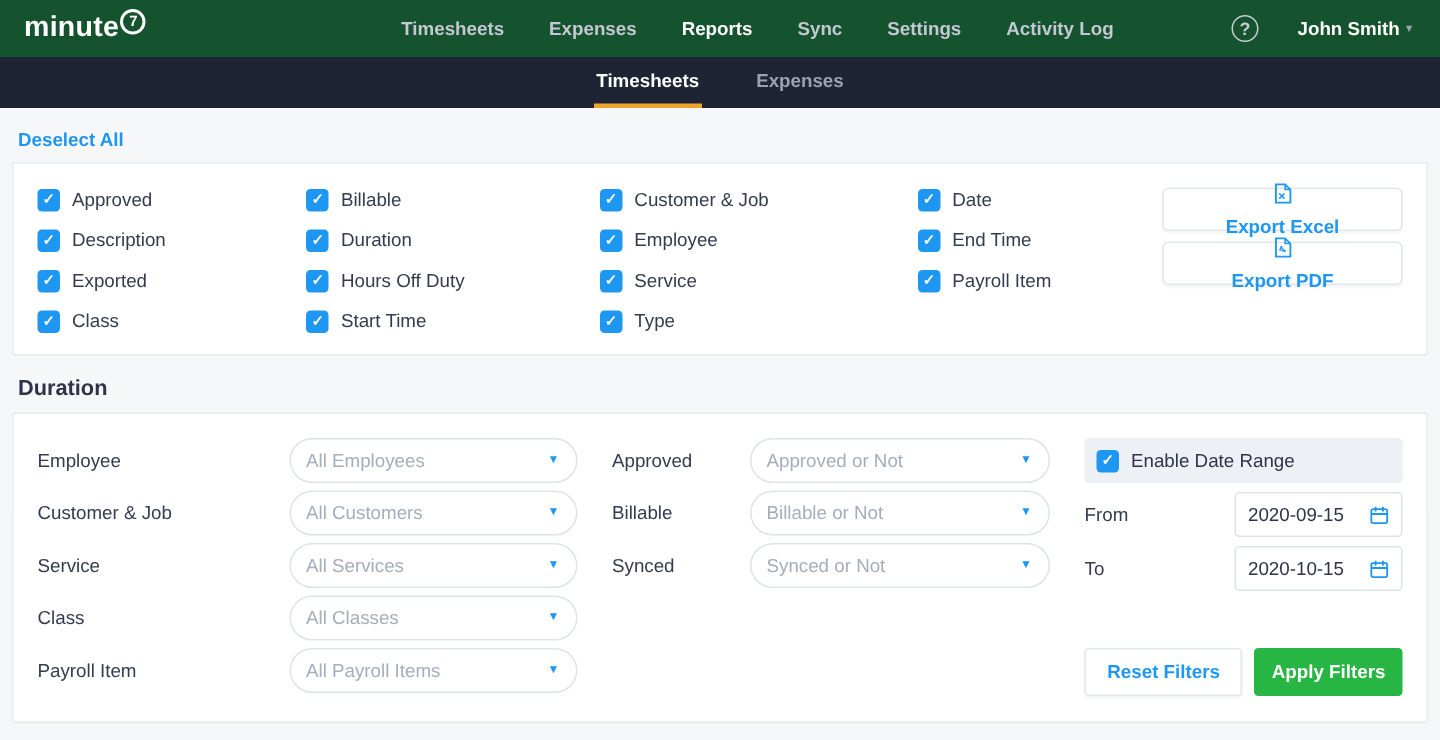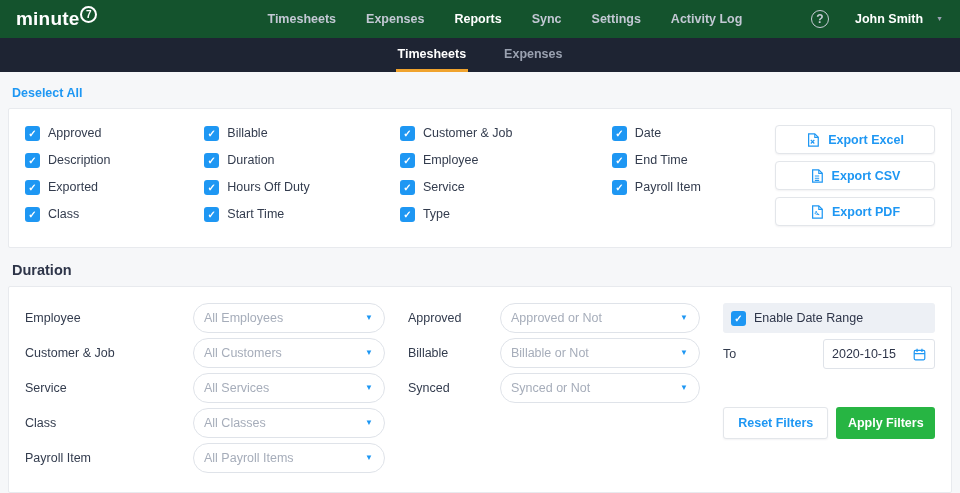--- a/index.html
+++ b/index.html
@@ -11,21 +11,21 @@
   .logo { color:#fff; font-size:19px; font-weight:800; letter-spacing:.2px; display:flex; align-items:flex-start; }
   .logo-seven { display:inline-flex; align-items:center; justify-content:center;
     width:17px; height:17px; border:2px solid #fff; border-radius:50%;
     font-size:10px; font-weight:800; color:#fff; margin-left:1px; transform:translateY(-2px); }
   .nav-items { display:flex; gap:30px; margin-left:170px; }
   .nav-item { color:#c3c8d4; font-size:12.5px; font-weight:700; cursor:pointer; }
   .nav-item.active { color:#fff; }
   .nav-right { margin-left:auto; display:flex; align-items:center; gap:26px; }
   .help-icon { width:18px; height:18px; border:1.5px solid #c7ccd6; border-radius:50%;
     color:#c7ccd6; font-size:12px; font-weight:700; display:flex; align-items:center; justify-content:center; }
-  .user-menu { color:#fff; font-size:12.5px; font-weight:700; display:flex; align-items:center; gap:12px; }
+  .user-menu { color:#fff; font-size:12.5px; font-weight:700; display:flex; align-items:center; gap:2px; }
   .user-caret { color:#9aa1b2; font-size:9px; }
 
   
   .subnav { height:34px; background:#1e2433; display:flex; justify-content:center; gap:34px; }
   .subtab { font-size:12.5px; font-weight:700; color:#9aa1b0; display:flex; align-items:center;
     padding:0 2px; border-bottom:3px solid transparent; cursor:pointer; }
   .subtab.active { color:#fff; border-bottom-color:#f0a32e; }
 
   
   .section-head { display:flex; justify-content:space-between; align-items:center; padding:14px 12px 8px 12px; }
@@ -40,21 +40,21 @@
   .cb-grid { flex:1; display:grid; grid-template-columns: 1.05fr 1.15fr 1.25fr 1fr; column-gap:8px; align-content:start; }
   .cb-col { display:flex; flex-direction:column; gap:11px; }
   .cb { display:flex; align-items:center; gap:8px; cursor:pointer; height:16px; }
   .cb-box { width:15px; height:15px; background:#1e97f3; border-radius:3px; color:#fff;
     font-size:10px; font-weight:700; display:flex; align-items:center; justify-content:center; flex:0 0 15px; }
   .cb-label { font-size:12.5px; color:#333c4e; }
 
   .export-actions { width:160px; display:flex; flex-direction:column; align-items:stretch; }
   .btn-export { height:29px; background:#fff; border:1px solid #e3e6ea; border-radius:4px;
     box-shadow:0 1px 2px rgba(30,40,60,.06); color:#1e97f3; font-size:12.5px; font-weight:700;
-    display:flex; align-items:center; justify-content:center; gap:8px; margin-bottom:7px; cursor:pointer; }
+    display:flex; align-items:center; justify-content:center; gap:8px; margin-bottom:7px; cursor:pointer;flex-direction:column; }
   .note { margin-top:5px; font-size:11.5px; color:#3a4154; text-align:left; padding-left:8px; }
   .note b { color:#2e3549; }
 
   
   .filters-card { display:flex; justify-content:space-between; padding:16px 16px 14px 16px; }
   .frow { display:flex; align-items:center; height:29px; margin-bottom:6px; }
   .flabel { width:168px; font-size:12.5px; color:#333c4e; }
   .flabel-mid { width:92px; font-size:12.5px; color:#333c4e; }
   .select { width:192px; height:30px; border:1px solid #dfe3e9; border-radius:15px; background:#fff;
     display:flex; align-items:center; padding:0 10px; cursor:pointer; }
@@ -194,30 +194,20 @@
             <path d="M5.5 8l4 4M9.5 8l-4 4" stroke="#1e97f3" stroke-width="1.3"></path>
           </svg>
       </span>
       <span>Export Excel</span>
     </button>
     <button class="btn-export">
       <span class="icon-svg">
         <svg width="14" height="14" viewBox="0 0 16 16">
             <path d="M3 1h7l4 4v10H3z" fill="none" stroke="#1e97f3" stroke-width="1.4"></path>
             <path d="M10 1v4h4" fill="none" stroke="#1e97f3" stroke-width="1.2"></path>
-            <path d="M5.5 8h5M5.5 10.5h5M5.5 13h5" stroke="#1e97f3" stroke-width="1.2"></path>
-          </svg>
-      </span>
-      <span>Export CSV</span>
-    </button>
-    <button class="btn-export">
-      <span class="icon-svg">
-        <svg width="14" height="14" viewBox="0 0 16 16">
-            <path d="M3 1h7l4 4v10H3z" fill="none" stroke="#1e97f3" stroke-width="1.4"></path>
-            <path d="M10 1v4h4" fill="none" stroke="#1e97f3" stroke-width="1.2"></path>
             <path d="M5.5 9.5c1.5 1 2.5 1.5 5 1.5-2-.8-3-2.2-3.5-4-.3 1.8-.8 2.8-1.5 2.5z" fill="none" stroke="#1e97f3" stroke-width="1"></path>
           </svg>
       </span>
       <span>Export PDF</span>
     </button>
   </div>
 </div>
 
 <div class="section-head">
   <div class="section-title">Duration</div>
@@ -285,20 +275,32 @@
         <span class="caret" style="transform: scale(0.8);">▼</span>
       </div>
     </div>
   </div>
 
   <div class="fcol-right">
     <label class="enable-range">
       <span class="cb-box">✓</span>
       <span class="enable-label">Enable Date Range</span>
     </label>
+    <div class="date-row">
+      <span class="date-label">From</span>
+      <div class="date-input">
+        <span class="date-val">2020-09-15</span>
+        <span class="icon-svg">
+          <svg width="13" height="13" viewBox="0 0 16 16">
+              <rect x="1.5" y="3" width="13" height="11.5" rx="1.5" fill="none" stroke="#1e97f3" stroke-width="1.5"></rect>
+              <path d="M5 1v4M11 1v4M1.5 7h13" stroke="#1e97f3" stroke-width="1.5"></path>
+            </svg>
+        </span>
+      </div>
+    </div>
     <div class="date-row">
       <span class="date-label">To</span>
       <div class="date-input">
         <span class="date-val">2020-10-15</span>
         <span class="icon-svg">
           <svg width="13" height="13" viewBox="0 0 16 16">
               <rect x="1.5" y="3" width="13" height="11.5" rx="1.5" fill="none" stroke="#1e97f3" stroke-width="1.5"></rect>
               <path d="M5 1v4M11 1v4M1.5 7h13" stroke="#1e97f3" stroke-width="1.5"></path>
             </svg>
         </span>

